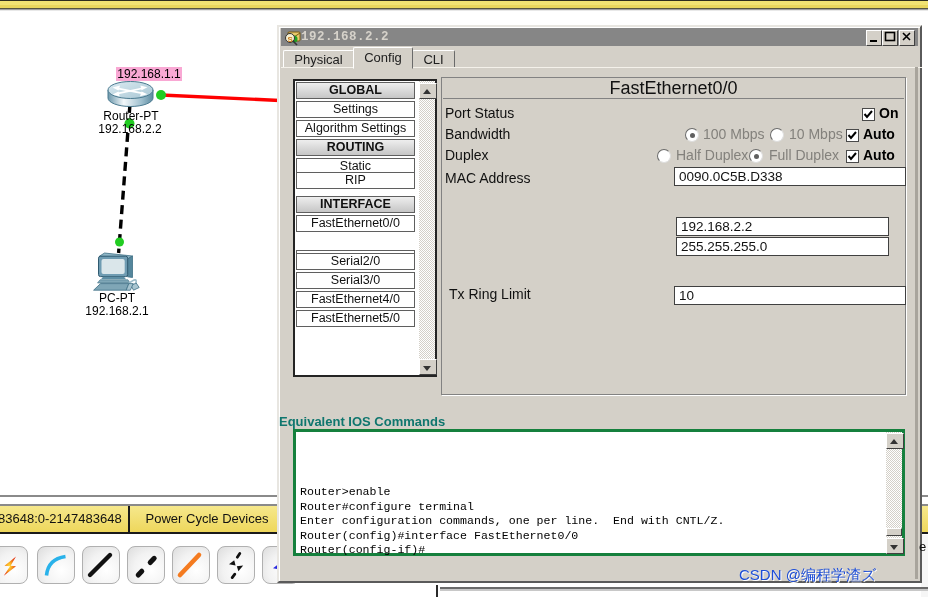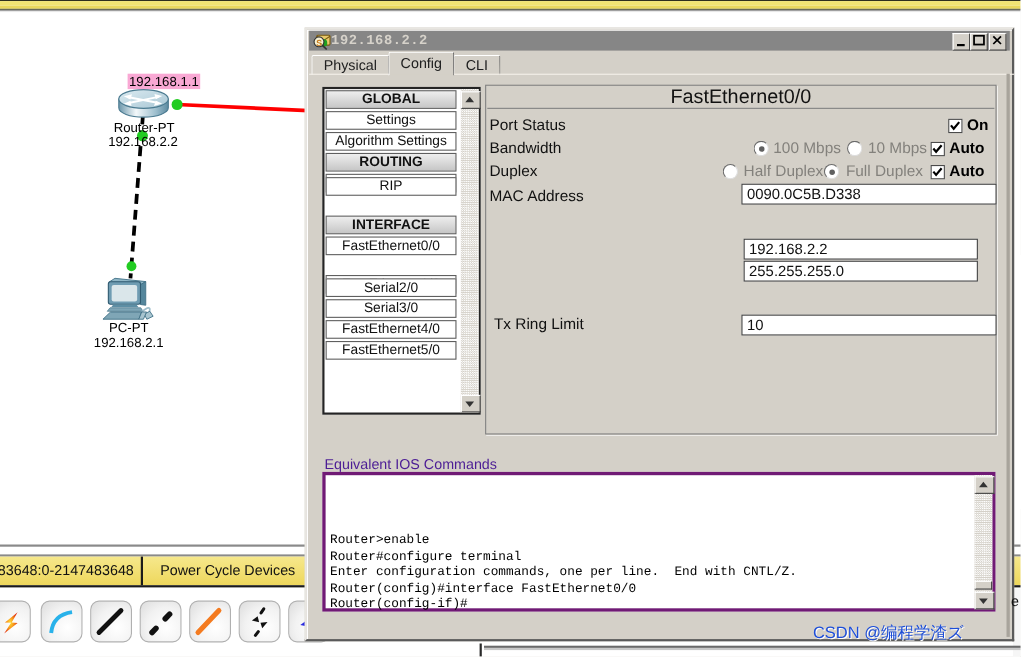--- a/index.html
+++ b/index.html
@@ -204,21 +204,21 @@
     <div class="tab" style="left:133px;top:23px;width:41px;height:17px;line-height:17px;">CLI</div>
     <div class="abs" style="left:2px;top:40px;width:641px;height:1px;background:#f4f1ea;"></div>
     <div class="abs" style="left:636px;top:40px;width:3px;height:512px;background:#a8a49c;"></div>
 
     <div id="leftlist">
       <div class="lbtn hdr" style="top:1px;">GLOBAL</div>
       <div class="lbtn" style="top:20px;">Settings</div>
       <div class="lbtn" style="top:39px;">Algorithm Settings</div>
       <div class="lbtn hdr" style="top:58px;">ROUTING</div>
       <div class="lbtn" style="top:77px;">Static</div>
-      <div class="lbtn" style="top:80px;">RIP</div>
+      <div class="lbtn" style="top:91px;">RIP</div>
       <div class="lbtn hdr" style="top:115px;">INTERFACE</div>
       <div class="lbtn" style="top:134px;">FastEthernet0/0</div>
       <div class="lbtn" style="top:169px;">FastEthernet1/0</div>
       <div class="lbtn" style="top:172px;">Serial2/0</div>
       <div class="lbtn" style="top:191px;">Serial3/0</div>
       <div class="lbtn" style="top:210px;">FastEthernet4/0</div>
       <div class="lbtn" style="top:229px;">FastEthernet5/0</div>
       <div class="vsb" style="left:124px;top:0px;height:294px;"></div>
       <div class="sbtn" style="left:124px;top:2px;">
         <svg width="14" height="12">
@@ -271,22 +271,22 @@
       <div class="lab" style="left:3px;top:92px;">MAC Address</div>
       <div class="field" style="left:232px;top:89px;width:226px;height:17px;">0090.0C5B.D338</div>
 
       <div class="field" style="left:234px;top:139px;width:207px;height:17px;">192.168.2.2</div>
       <div class="field" style="left:234px;top:159px;width:207px;height:17px;">255.255.255.0</div>
 
       <div class="lab" style="left:7px;top:208px;">Tx Ring Limit</div>
       <div class="field" style="left:232px;top:208px;width:226px;height:17px;">10</div>
     </div>
 
-    <div class="abs" style="left:16px;top:389px;font-size:13px;line-height:12px;color:#4c1d95;">Equivalent IOS Commands</div>
-    <div class="abs" style="left:14px;top:402px;width:612px;height:127px;background:#fff;border:3px solid #701a75;box-sizing:border-box;">
+    <div class="abs" style="left:0;top:389px;font-size:13px;line-height:12px;color:#0f766e;font-weight:bold;">Equivalent IOS Commands</div>
+    <div class="abs" style="left:14px;top:402px;width:612px;height:127px;background:#fff;border:3px solid #15803d;box-sizing:border-box;">
       <div id="iostext">
 
 
 Router&gt;enable
 Router#configure terminal
 Enter configuration commands, one per line.  End with CNTL/Z.
 Router(config)#interface FastEthernet0/0
 Router(config-if)#</div>
       <div class="vsb" style="left:590px;top:0px;height:121px;"></div>
       <div class="sbtn" style="left:590px;top:1px;"><svg width="14" height="12">

